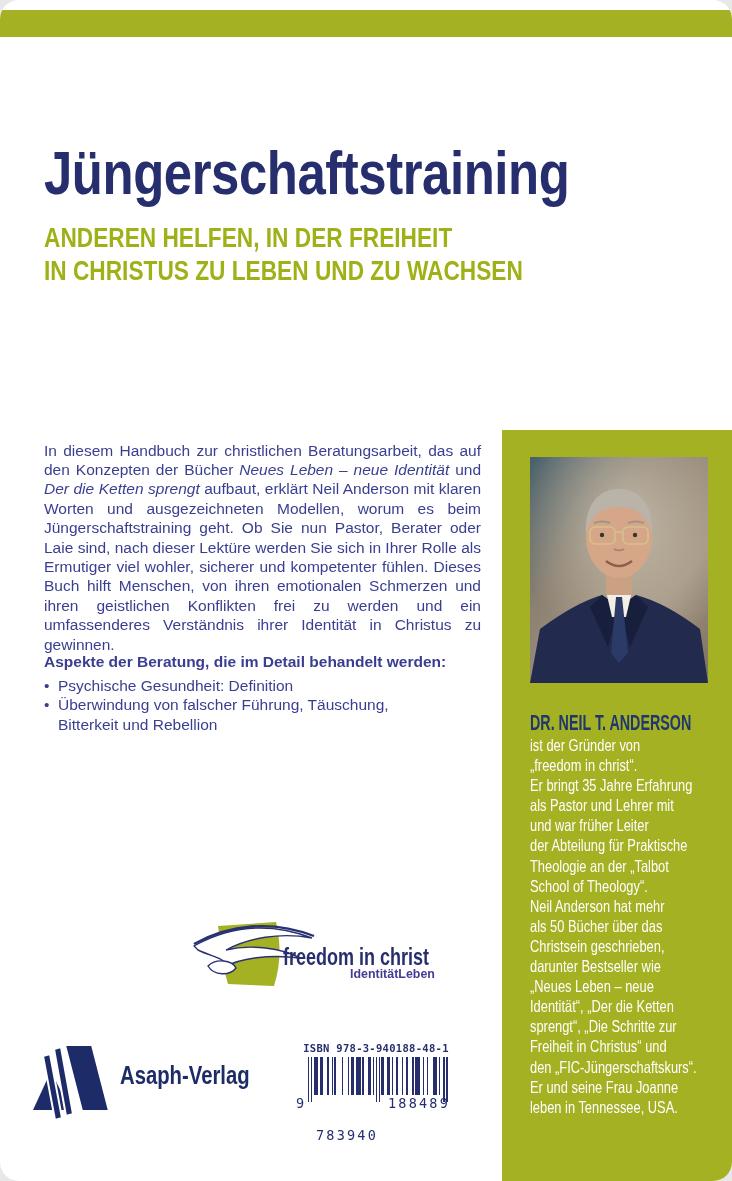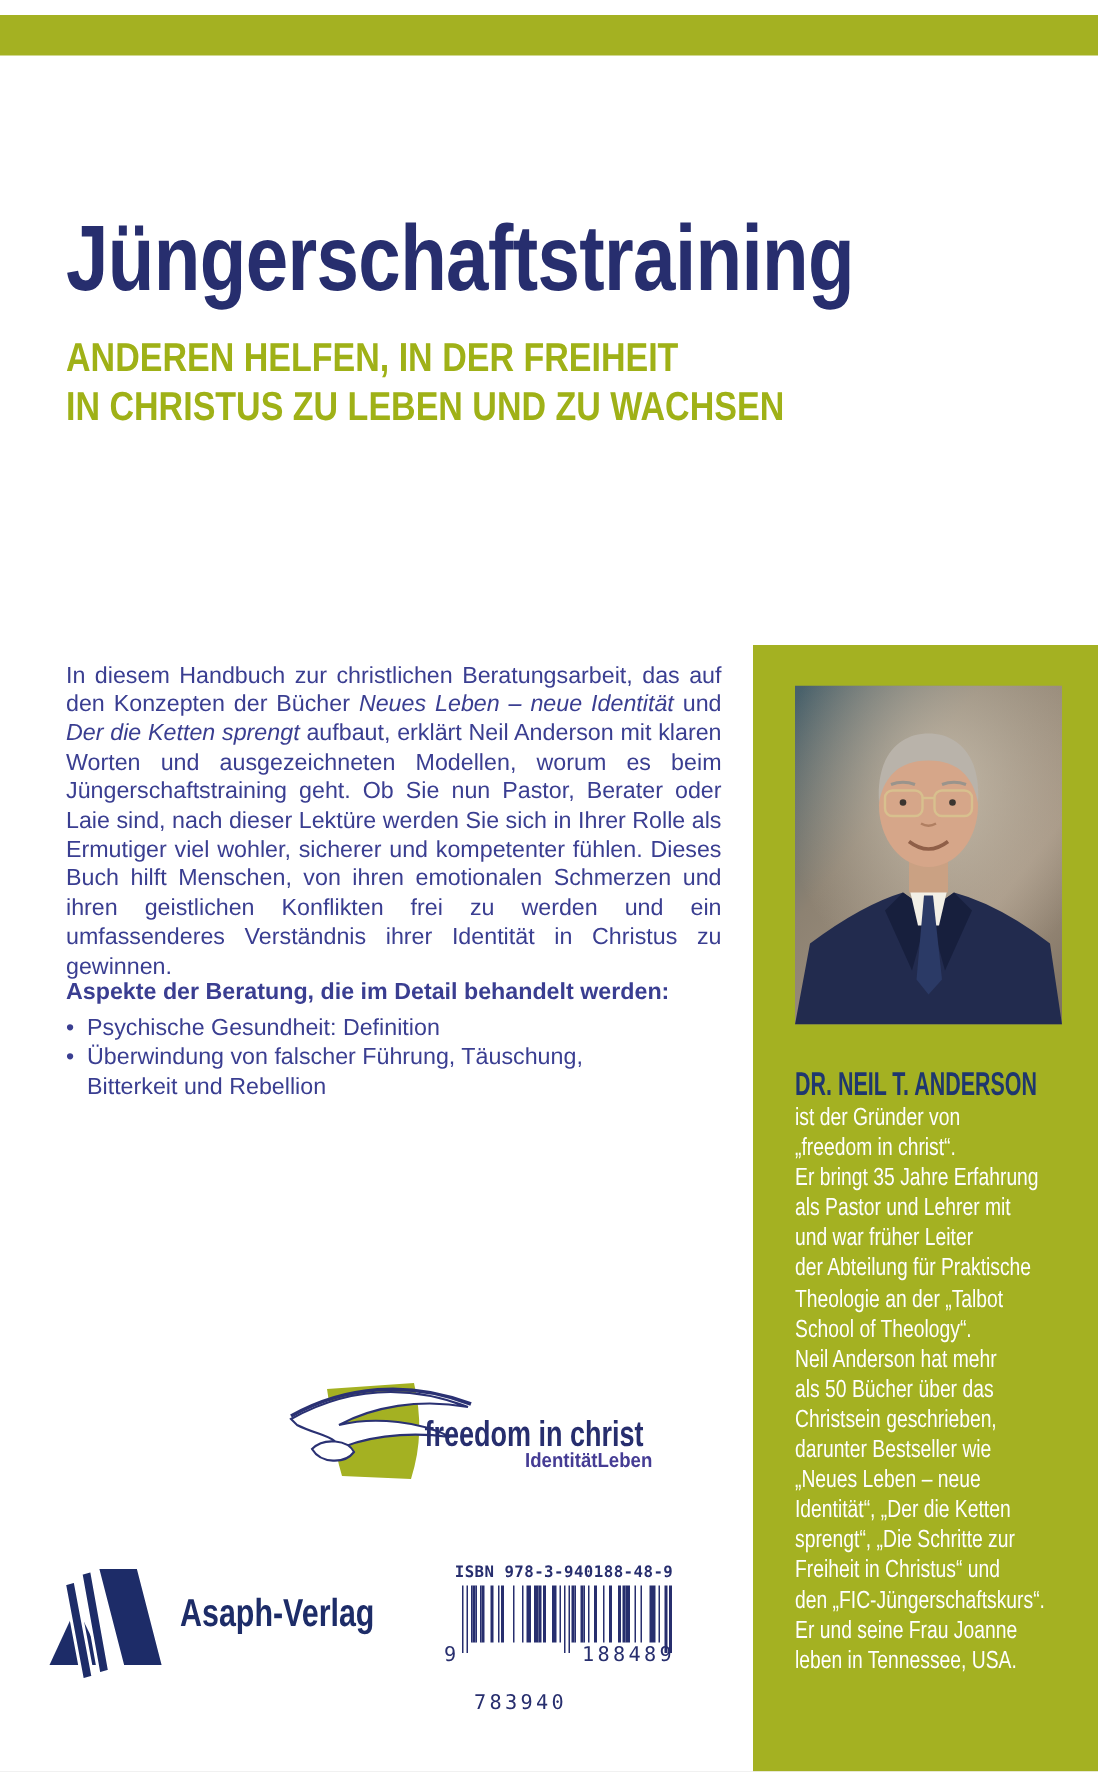--- a/index.html
+++ b/index.html
@@ -1,21 +1,21 @@
 <!DOCTYPE html>
 <html style="--green-panel: #a4b122; --green-accent: #9fb117; --navy-title: #272e6e; --blue-body: #3a3e91; --navy-name: #1f376e; --purple-tagline: #453c94; --navy-logo: #1d2c68;"><head>
 <meta charset="utf-8">
 <style>
   :root{
     --green-panel:#a4b122; --green-accent:#9fb117; --navy-title:#272e6e;
     --blue-body:#3a3e91; --navy-name:#1f376e; --purple-tagline:#453c94; --navy-logo:#1d2c68;
   }
   html,body{margin:0;padding:0;background:#e8e8e8;}
   .page{position:relative;width:732px;height:1181px;background:#ffffff;overflow:hidden;
-        font-family:"Liberation Sans", sans-serif;margin:0 auto;}
+        font-family:"Liberation Sans", sans-serif;margin:0 auto;border-radius:19px;}
   .abs{position:absolute;}
   .topbar{left:0;top:10px;width:732px;height:27px;background:var(--green-panel);}
   .title{left:44px;top:140px;font-size:62px;font-weight:bold;line-height:1.05;
          letter-spacing:-0.5px;color:var(--navy-title);white-space:nowrap;
          transform:scaleX(0.82);transform-origin:left top;}
   .subtitle{left:44px;top:222px;font-size:27px;font-weight:bold;line-height:33px;
             color:var(--green-accent);white-space:pre-line;
             transform:scaleX(0.84);transform-origin:left top;}
   .intro{left:44px;top:425px;width:437px;font-size:15.5px;line-height:19.4px;
          color:var(--blue-body);text-align:justify;text-align-last:left;}
@@ -87,21 +87,21 @@
 
   <svg class="abs asaph-logo-svg" width="95" height="92" viewBox="0 0 95 92">
     <polygon points="3,70 40,70 21,31" fill="var(--navy-logo)"></polygon>
     <polygon points="13,16 20,14 32,78 25,80" fill="var(--navy-logo)" stroke="#ffffff" stroke-width="2"></polygon>
     <polygon points="24,9 31,7 43,74 36,76" fill="var(--navy-logo)" stroke="#ffffff" stroke-width="2"></polygon>
     <polygon points="35,5 62,5 79,71 52,71" fill="var(--navy-logo)" stroke="#ffffff" stroke-width="2"></polygon>
   </svg>
   <div class="abs asaph-name">Asaph-Verlag</div>
 
   <div class="abs barcode-block">
-    <div class="isbn-label">ISBN 978-3-940188-48-9</div>
+    <div class="isbn-label">ISBN 978-3-940188-48-1</div>
     <div class="bars">
         <div class="bar-module guard on"></div>
         <div class="bar-module guard"></div>
         <div class="bar-module guard on"></div>
         <div class="bar-module"></div>
         <div class="bar-module on"></div>
         <div class="bar-module on"></div>
         <div class="bar-module on"></div>
         <div class="bar-module"></div>
         <div class="bar-module on"></div>

